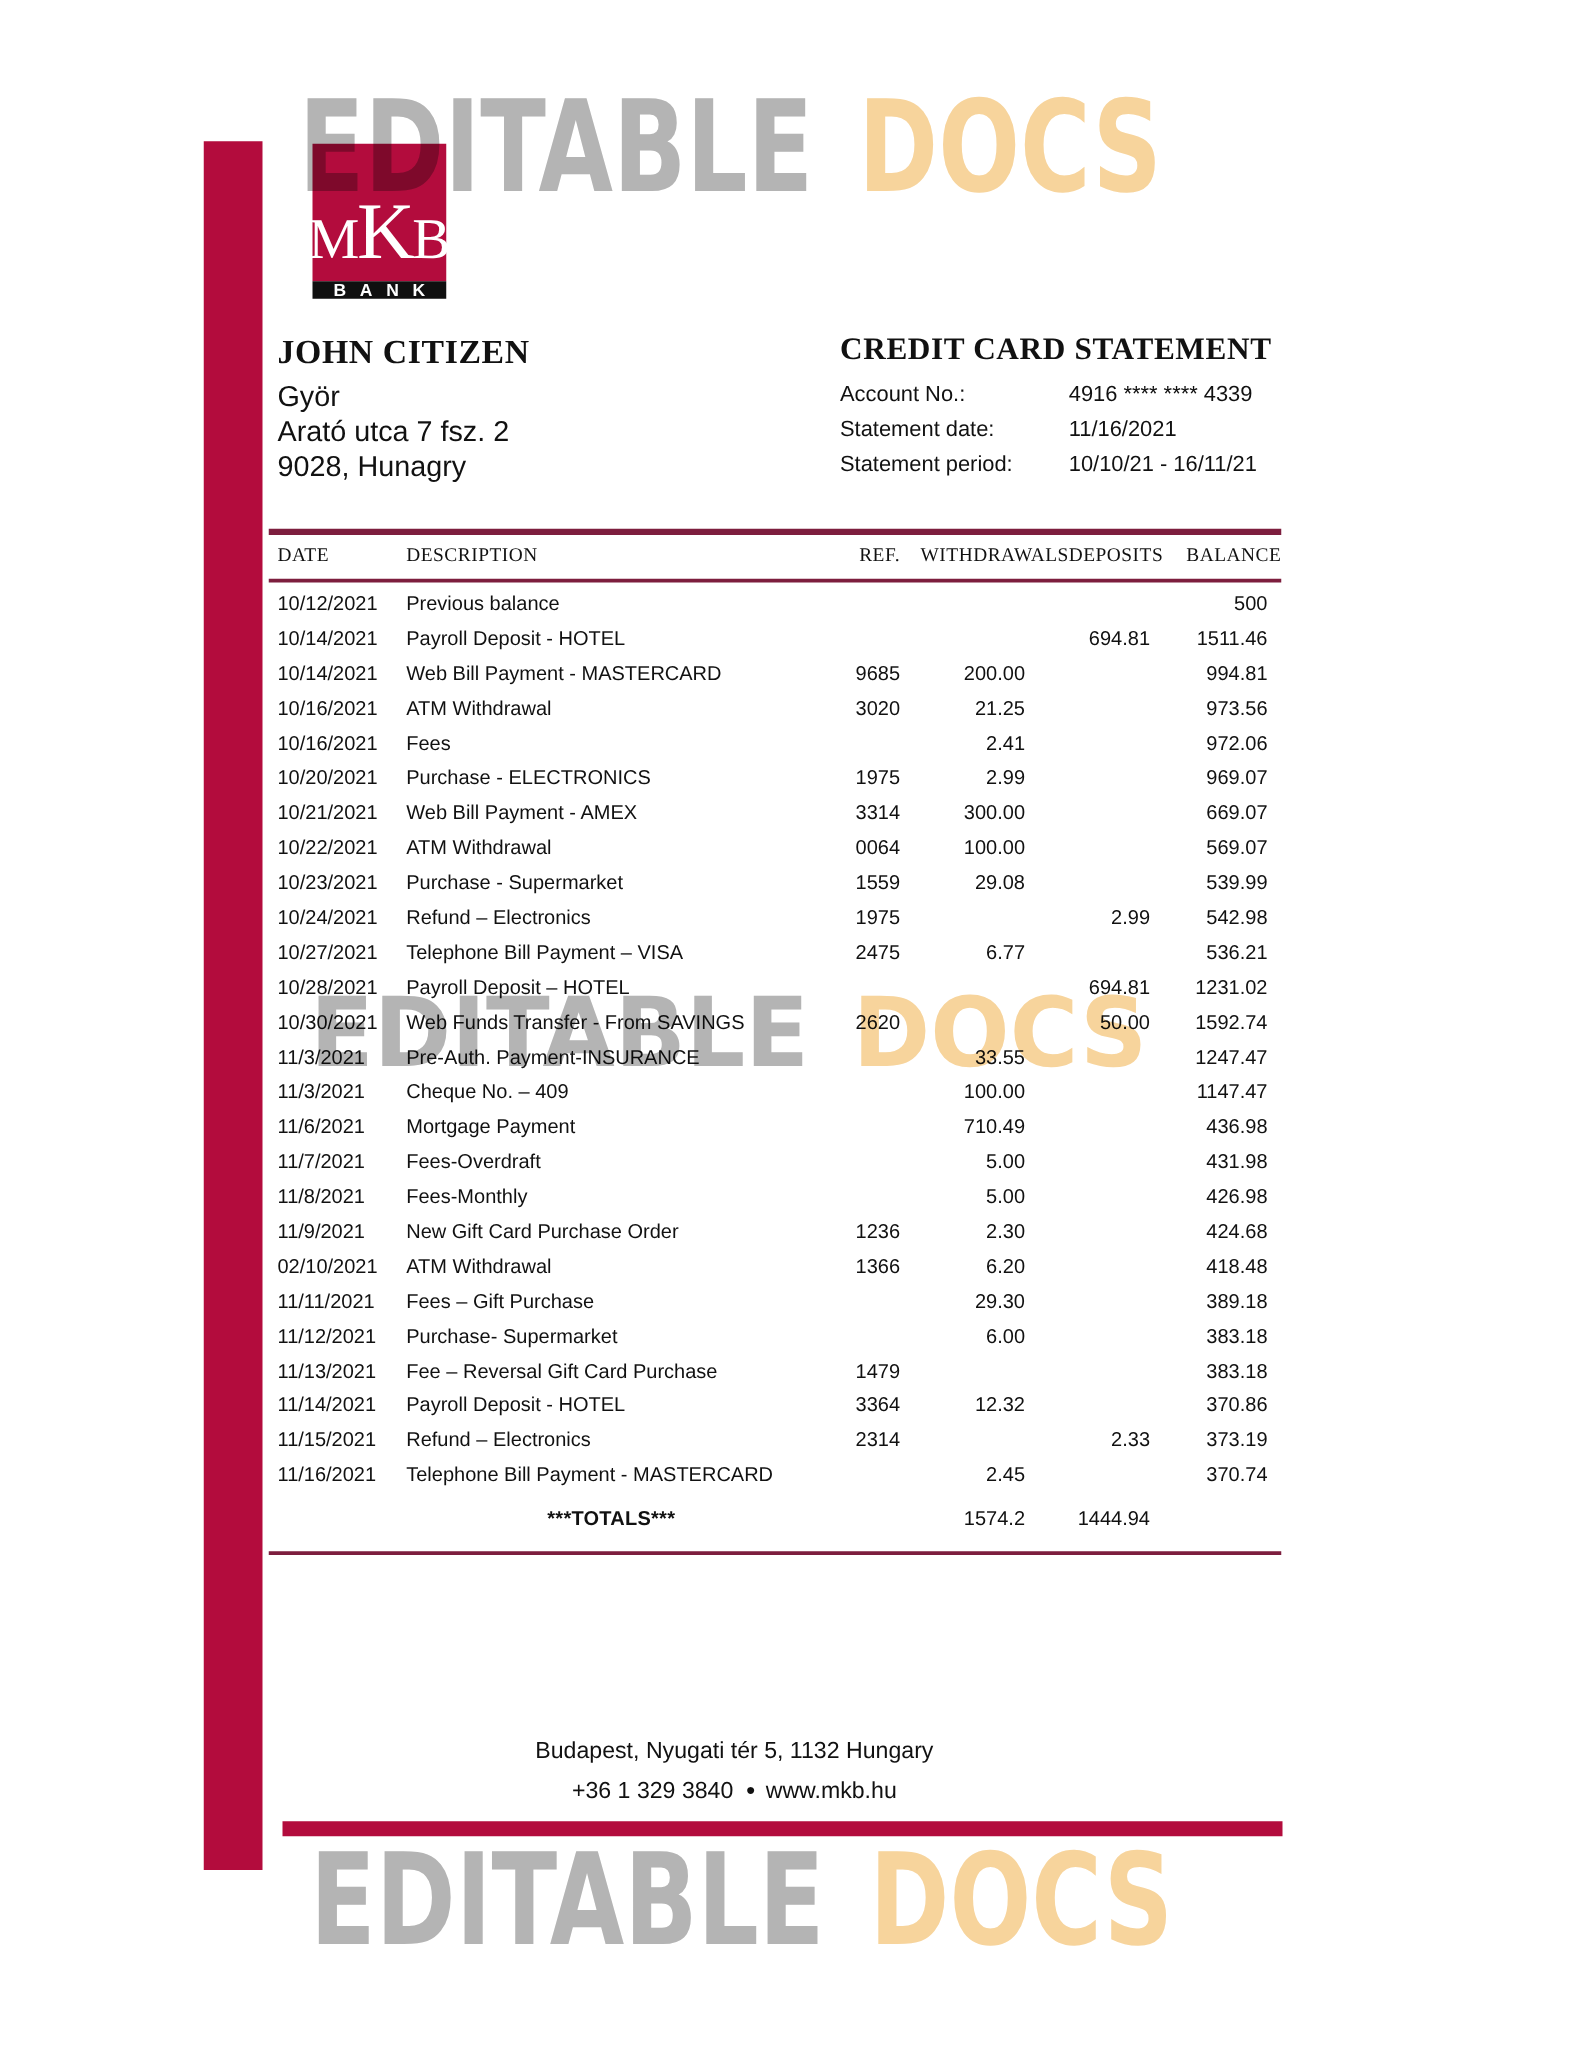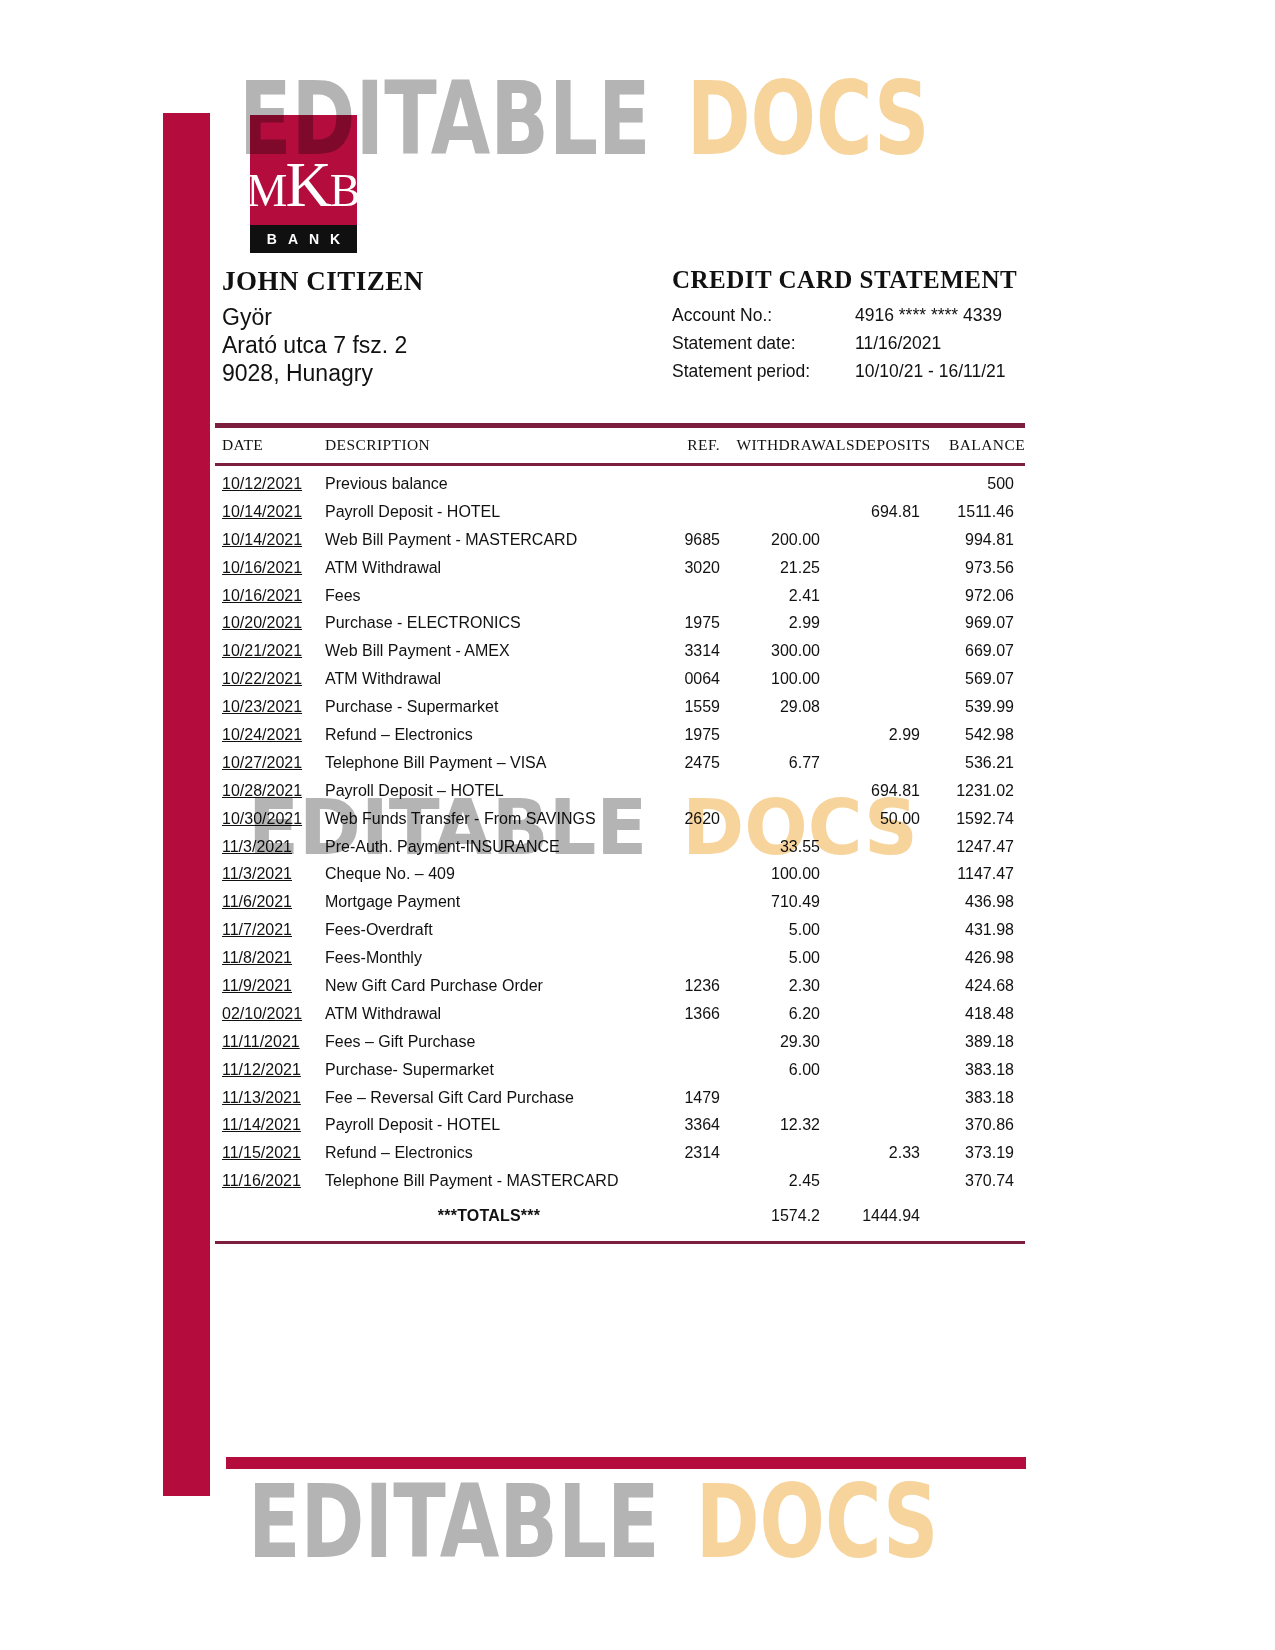--- a/index.html
+++ b/index.html
@@ -21,21 +21,21 @@
   .logo-red{
     height:110px;background:#b30c3d;
     display:flex;align-items:baseline;justify-content:center;
     font-family:"Liberation Serif",serif;color:#fff;
     padding-top:38px;box-sizing:border-box;
   }
   .logo-red .lm{font-size:46px;line-height:1;}
   .logo-red .lk{font-size:64px;line-height:1;margin:0 -2px;}
   .logo-red .lb{font-size:46px;line-height:1;}
   .logo-black{
-    height:28px;background:#101010;color:#fff;
+    height:14px;background:#101010;color:#fff;
     display:flex;align-items:center;justify-content:center;
     font-size:14px;font-weight:bold;letter-spacing:11px;
     padding-left:11px; 
     box-sizing:border-box;
   }
   
   .customer{position:absolute;left:222px;top:266px;width:420px;}
   .cust-name{font-family:"Liberation Serif",serif;font-weight:bold;font-size:27px;letter-spacing:0.5px;}
   .cust-line{font-size:23px;margin-top:9px;line-height:19px;}
   .cust-line.first{margin-top:11px;}
@@ -62,21 +62,21 @@
   .t-head .h1,.t-head .h2{text-align:left;}
   .t-head .h1{padding-left:7px;}
   .t-head .h2{padding-left:7px;}
   .t-head .h3,.t-head .h4,.t-head .h5,.t-head .h6{text-align:right;}
   .t-body{position:absolute;left:215px;top:470px;width:810px;}
   .t-row{
     display:grid;grid-template-columns:103px 342px 60px 100px 100px 105px;
     height:27.9px;align-items:center;font-size:16px;
   }
   .t-row .c{white-space:nowrap;}
-  .t-row .date{padding-left:7px;text-decoration:underline;}
+  .t-row .date{padding-left:7px;}
   .t-row .desc{padding-left:7px;}
   .t-row .num{text-align:right;}
   .t-row .bal{text-align:right;padding-right:11px;}
   .t-totals{
     position:absolute;left:215px;top:1201px;width:810px;height:30px;
     display:grid;grid-template-columns:103px 342px 60px 100px 100px 105px;
     align-items:center;font-size:16px;
   }
   .t-totals .tot-label{text-align:center;font-weight:bold;letter-spacing:0.2px;}
   .t-totals .num{text-align:right;}
@@ -389,20 +389,26 @@
   <div class="t-totals">
     <div></div>
     <div class="tot-label">***TOTALS***</div>
     <div></div>
     <div class="num">1574.2</div>
     <div class="num">1444.94</div>
     <div></div>
   </div>
   <div class="rule rule-bottom"></div>
 
+  <div class="footer">
+    <div class="line1">Budapest, Nyugati tér 5, 1132 Hungary</div>
+    <div class="line2">
+      <span>+36 1 329 3840</span><span class="sep">●</span><span>www.mkb.hu</span>
+    </div>
+  </div>
   <div class="footer-bar"></div>
 
   <div class="wm wm-top">
     <span class="g">EDITABLE</span>
     <span class="o">DOCS</span>
   </div>
   <div class="wm wm-mid">
     <span class="g">EDITABLE</span>
     <span class="o">DOCS</span>
   </div>

